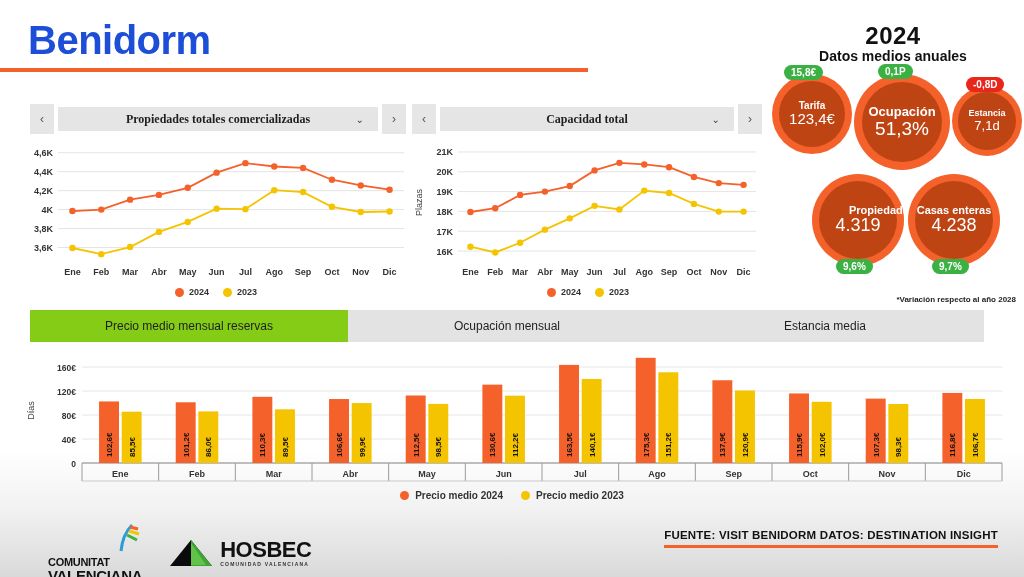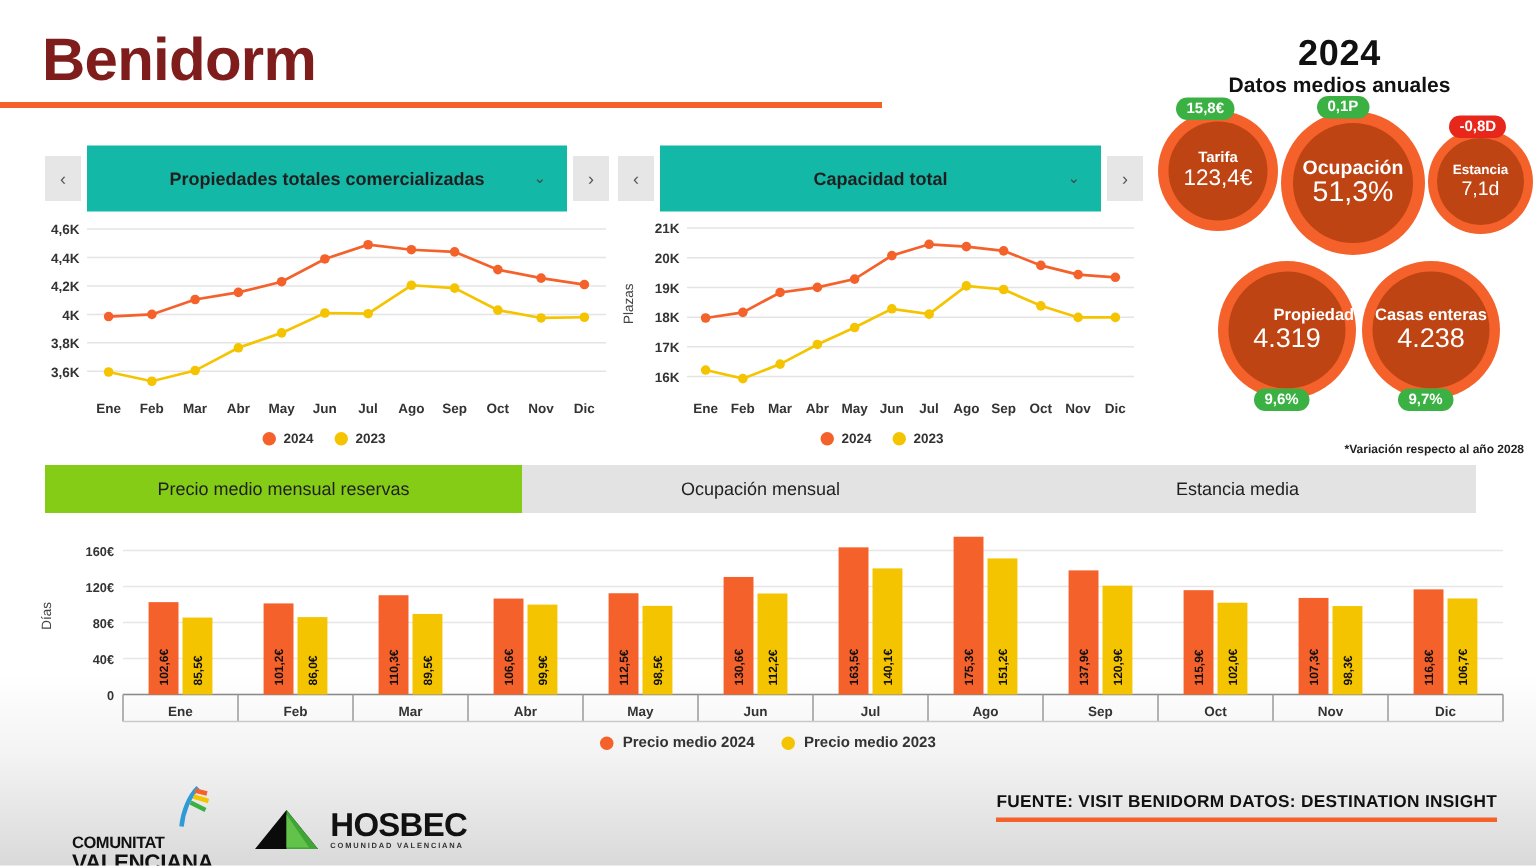--- a/index.html
+++ b/index.html
@@ -7,42 +7,42 @@
     width: 1024px; height: 577px;
     font-family: "Liberation Sans", sans-serif;
     background: linear-gradient(to bottom, #ffffff 0%, #ffffff 78%, #f2f2f2 88%, #d9d9d9 100%);
     overflow: hidden; position: relative;
   }
 
   
   #header { position: absolute; left: 0; top: 0; width: 1024px; height: 78px; }
   #page-title {
     position: absolute; left: 28px; top: 18px;
-    font-size: 40px; font-weight: bold; color: #7f1d1d;
+    font-size: 40px; font-weight: bold; color: #1d4ed8;
     letter-spacing: -0.5px;
   }
   #title-rule {
     position: absolute; left: 0; top: 68px; width: 588px; height: 4px;
     background: #F4612A;
   }
 
   
   .selector-row { position: absolute; display: flex; align-items: center; gap: 4px; height: 30px; }
   #selector-left  { left: 30px;  top: 104px; width: 376px; }
   #selector-right { left: 412px; top: 104px; width: 350px; }
   .nav-btn {
     width: 24px; height: 30px; background: #e6e6e6; border: none;
     display: flex; align-items: center; justify-content: center;
     font-size: 12px; color: #555; cursor: pointer; flex: 0 0 auto;
     font-family: "Liberation Sans", sans-serif;
   }
   .sel-box {
-    flex: 1 1 auto; height: 44px; background: #14b8a6;
+    flex: 1 1 auto; height: 24px; background: #e5e5e5;
     display: flex; align-items: center; justify-content: center;
-    position: relative; cursor: pointer;
+    position: relative; cursor: pointer; font-family: Liberation Serif, serif;
   }
   .sel-label { font-size: 12px; font-weight: bold; color: #1f1f1f; }
   .sel-caret { position: absolute; right: 14px; top: 50%; transform: translateY(-50%);
                font-size: 10px; color: #444; }
 
   
   .linechart { position: absolute; }
   #linechart-1 { left: 20px;  top: 140px; width: 392px; height: 165px; }
   #linechart-2 { left: 412px; top: 140px; width: 352px; height: 165px; }
   .lc-svg { display: block; }

